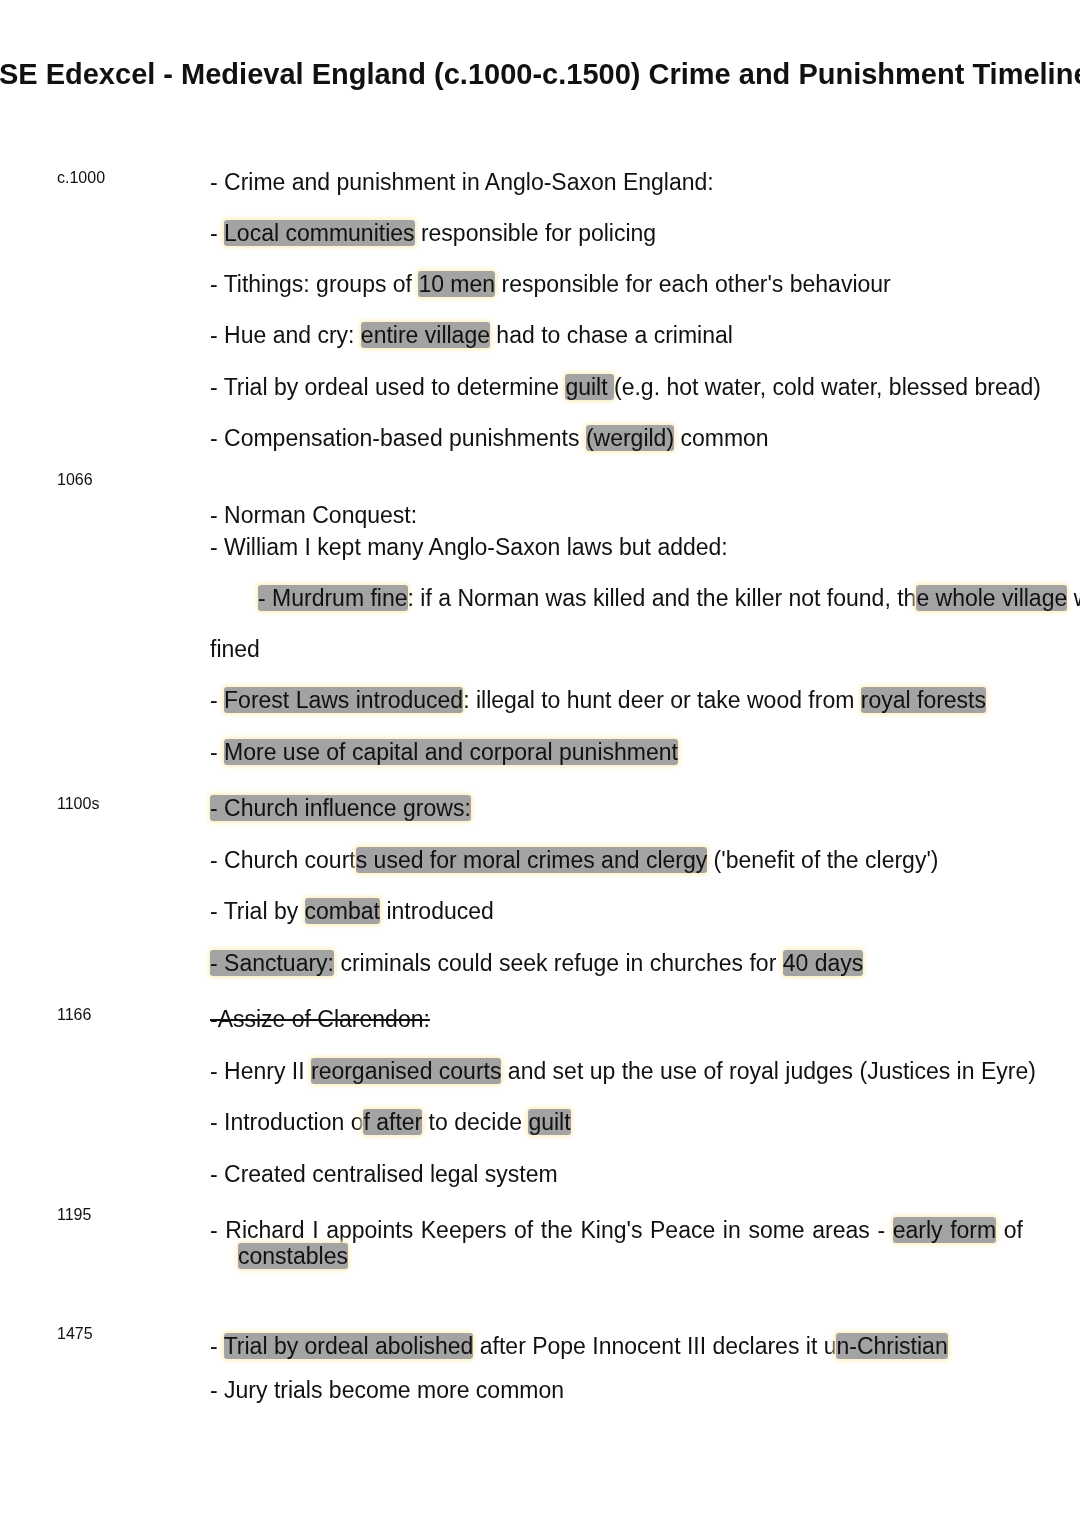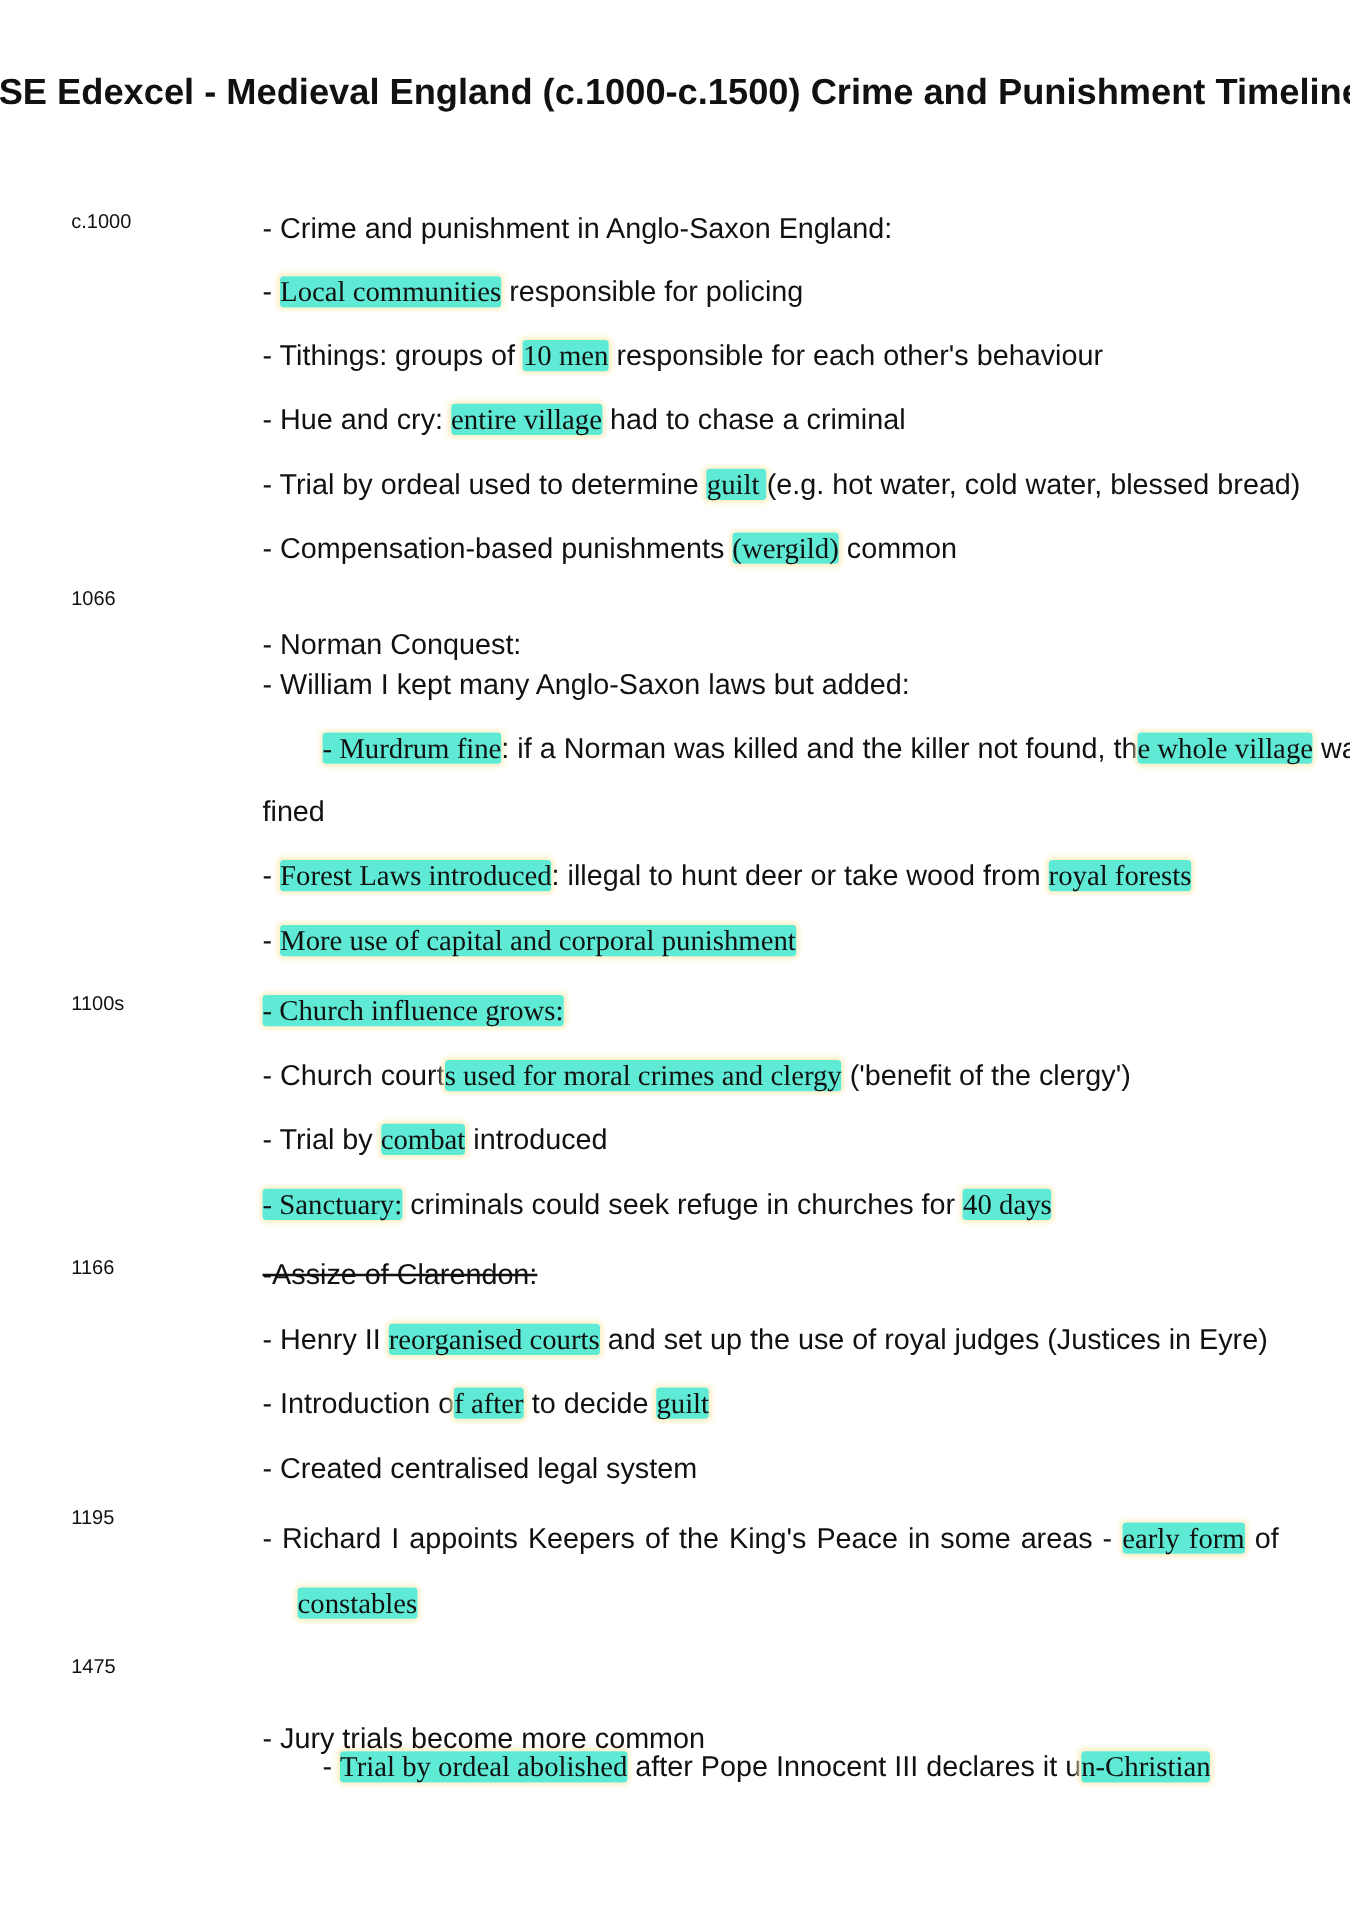--- a/index.html
+++ b/index.html
@@ -11,24 +11,23 @@
     position: absolute; top: 58px; left: -22px; white-space: nowrap;
     font-size: 29px; font-weight: bold; letter-spacing: 0px;
   }
   .year {
     position: absolute; left: 57px; font-size: 16px; font-weight: normal;
   }
   .line {
     position: absolute; left: 210px; font-size: 23px; white-space: nowrap;
   }
   .hl {
-    background: #5eead4;
+    background: #a3a3a3;
     box-shadow: 0 0 4px 2px #fdf0c4;
     border-radius: 3px;
-    font-family: Liberation Serif, serif;
   }
   .strike { text-decoration: line-through; text-decoration-thickness: 2px; }
   .justify { width: 813px; white-space: normal; text-align: justify; text-align-last: justify; }
 </style>
 </head>
 <body>
 
 <div>
   <div class="title">CSE Edexcel - Medieval England (c.1000-c.1500) Crime and Punishment Timeline</div>
   <div id="timeline">
@@ -51,18 +50,18 @@
       <div class="line" style="top: 847px;"><span>- Church court</span><span class="hl">s used for moral crimes and clergy</span><span> ('benefit of the clergy')</span></div>
       <div class="line" style="top: 898px;"><span>- Trial by </span><span class="hl">combat</span><span> introduced</span></div>
       <div class="line" style="top: 950px;"><span class="hl">- Sanctuary:</span><span> criminals could seek refuge in churches for </span><span class="hl">40 days</span></div>
       <div class="year" style="top: 1006px;">1166</div>
       <div class="line" style="top: 1006px;"><span class="strike"> -Assize of Clarendon:</span></div>
       <div class="line" style="top: 1058px;"><span>- Henry II </span><span class="hl">reorganised courts</span><span> and set up the use of royal judges (Justices in Eyre)</span></div>
       <div class="line" style="top: 1109px;"><span>- Introduction o</span><span class="hl">f after</span><span> to decide </span><span class="hl">guilt  </span></div>
       <div class="line" style="top: 1161px;"><span>- Created centralised legal system</span></div>
       <div class="year" style="top: 1206px; text-align: right;">1195</div>
       <div class="line justify" style="top: 1217px;"><span>  - Richard I appoints Keepers of the King's Peace in some areas - </span><span class="hl">early form</span><span> of</span></div>
-      <div class="line" style="top: 1269px; padding-left: 28px;"><span class="hl">constables  </span></div>
+      <div class="line" style="top: 1243px; padding-left: 28px;"><span class="hl">constables  </span></div>
       <div class="year" style="top: 1325px;">1475</div>
-      <div class="line" style="top: 1400px; margin-left: 48px;"><span> - </span><span class="hl">Trial by ordeal abolished</span><span> after Pope Innocent III declares it u</span><span class="hl">n-Christian</span></div>
+      <div class="line" style="top: 1333px;"><span> - </span><span class="hl">Trial by ordeal abolished</span><span> after Pope Innocent III declares it u</span><span class="hl">n-Christian</span></div>
       <div class="line" style="top: 1377px;"><span>- Jury trials become more common</span></div>
     </div>
 </div>
 
 </body></html>

